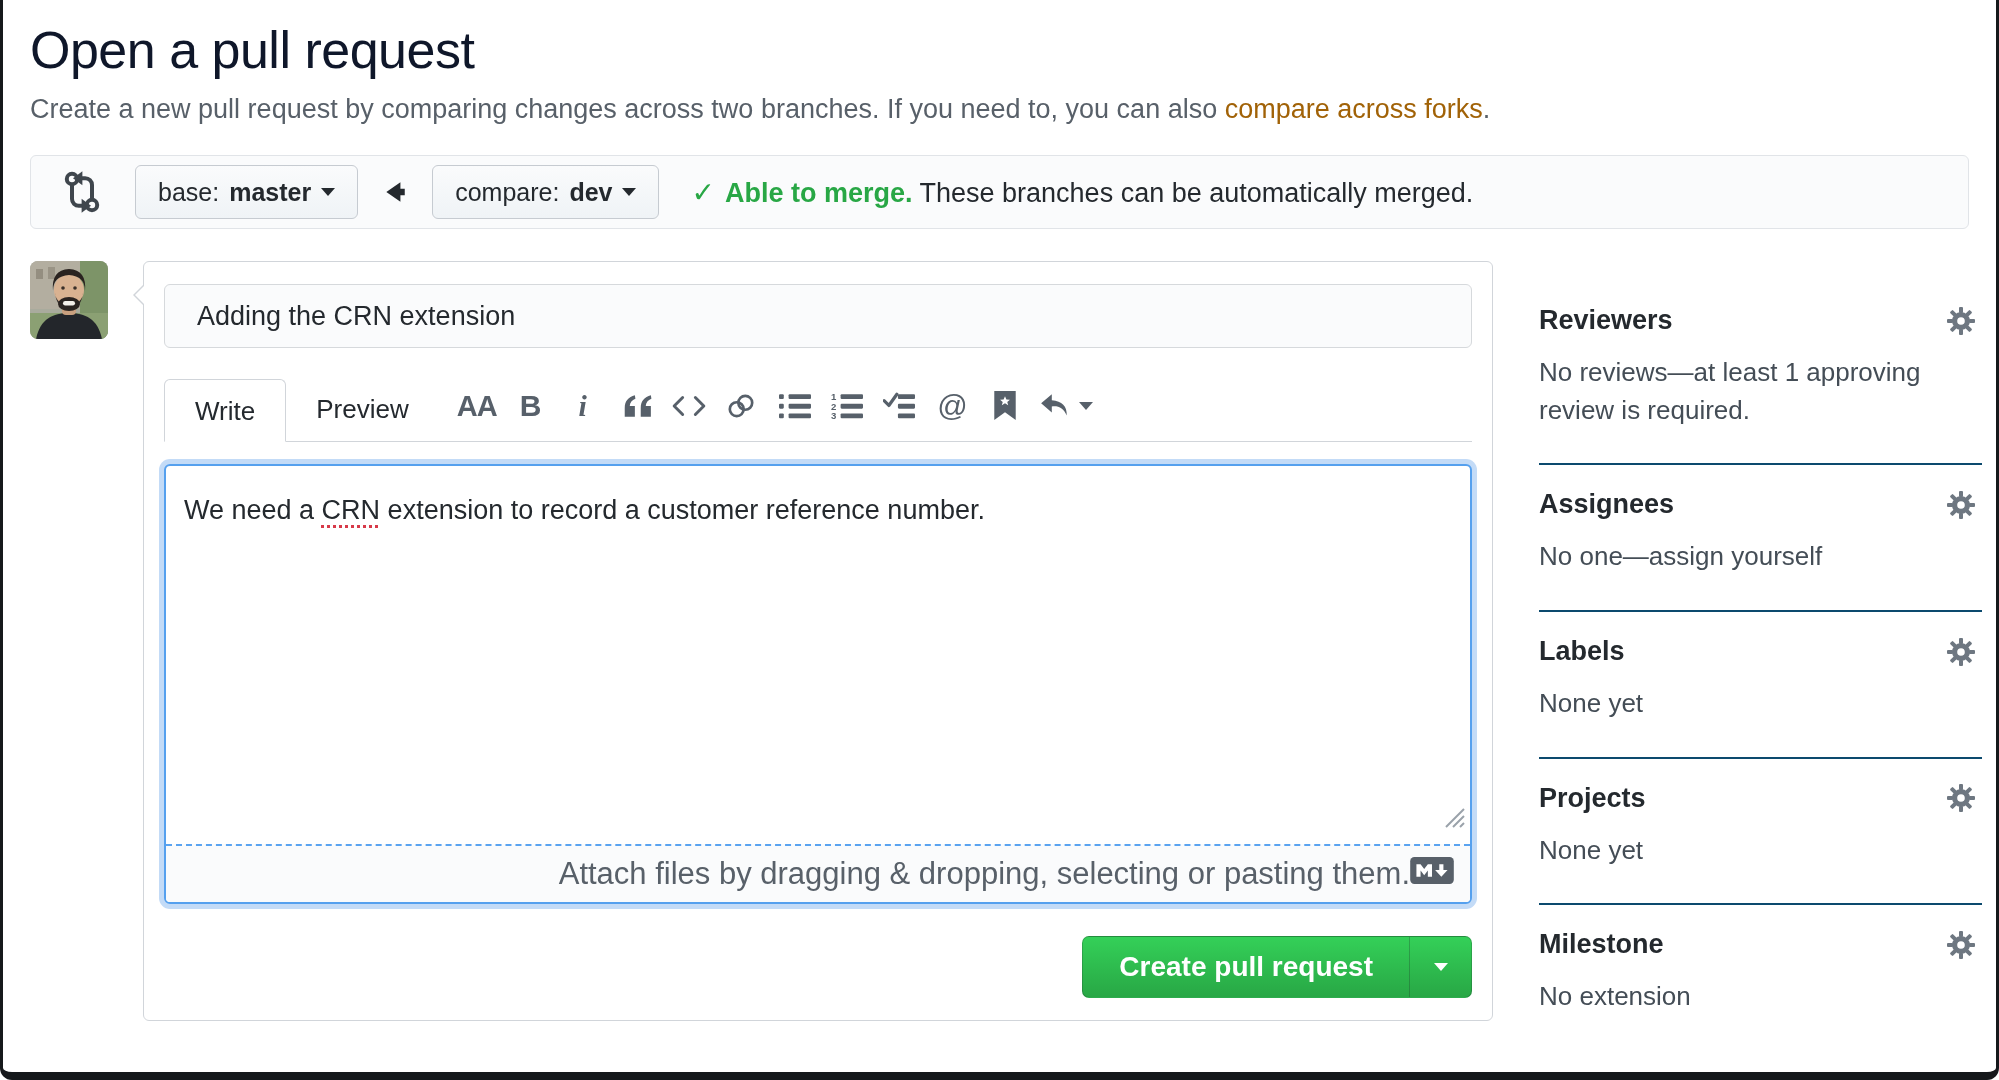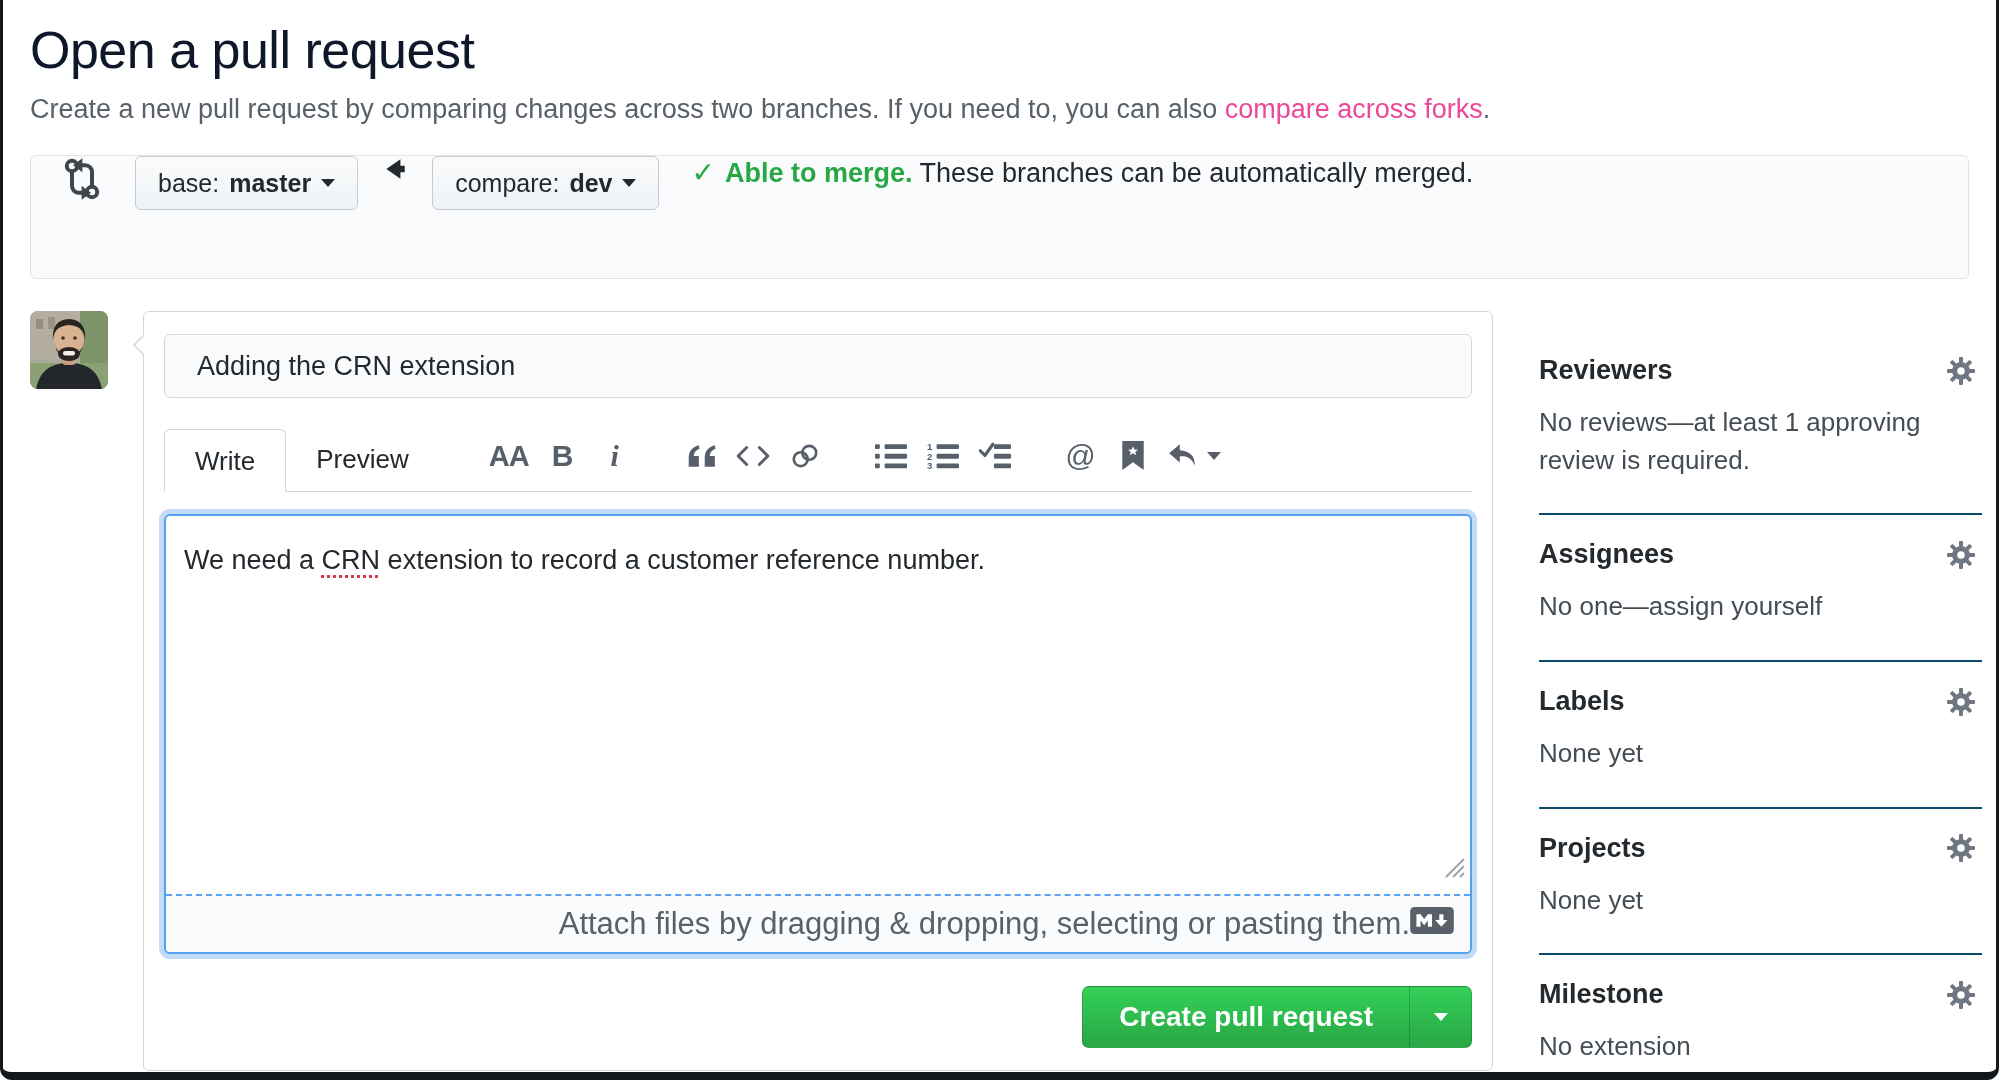--- a/index.html
+++ b/index.html
@@ -13,26 +13,26 @@
     width:1999px; height:1080px;
     border-left:3px solid #15181b; border-right:3px solid #15181b; border-bottom:8px solid #15181b;
     border-radius:0 0 12px 12px;
     overflow:hidden; background:#fff;
   }
   .page{ padding:16px 27px 0 27px; }
 
   
   .page-title{ font-size:52px; font-weight:400; color:#0f172a; margin:4px 0 14px 0; letter-spacing:-0.5px;}
   .page-subtitle{ font-size:27px; color:#586069; margin-bottom:30px; }
-  .page-subtitle a{ color:#ec4899; text-decoration:none; cursor:pointer; }
+  .page-subtitle a{ color:#a16207; text-decoration:none; cursor:pointer; }
 
   
   .branch-bar{
-    height:124px; background:#fafbfc; border:1px solid #e1e4e8; border-radius:6px;
-    display:flex; padding:0 30px; margin-bottom:32px;
+    height:74px; background:#fafbfc; border:1px solid #e1e4e8; border-radius:6px;
+    display:flex; align-items:center; padding:0 30px; margin-bottom:32px;
   }
   .branch-bar .cmp-icon{ display:inline-flex; margin-right:32px; }
   .branch-btn{
     height:54px; display:inline-flex; align-items:center; gap:10px;
     background:linear-gradient(180deg,#fafbfc,#eff3f6); border:1px solid #c6cbd1;
     border-radius:6px; padding:0 22px; font-size:25px; color:#24292e; cursor:pointer;
   }
   .branch-btn b{ font-weight:700; }
   .caret-down{ width:0;height:0;border-left:7px solid transparent;border-right:7px solid transparent;border-top:8px solid currentColor; display:inline-block; }
   .arrow-left{ margin:0 24px; display:inline-flex; }
@@ -63,21 +63,21 @@
 
   
   .tabnav{ display:flex; justify-content:flex-start; align-items:flex-end; border-bottom:1px solid #d1d5da; height:64px; }
   .tabs{ display:flex; align-items:flex-end; height:100%; }
   .tab{ font-size:26px; color:#24292e; padding:0 30px; height:63px; line-height:63px; cursor:pointer; background:none; border:none; font-family:inherit;}
   .tab.active{
     background:#fff; border:1px solid #d1d5da; border-bottom:1px solid #fff;
     border-radius:6px 6px 0 0; margin-bottom:-1px;
   }
   .toolbar{ display:flex; align-items:center; padding-bottom:14px; }
-  .tb-group{ display:flex; align-items:center; margin-left:50px; }
+  .tb-group{ display:flex; align-items:center; margin-left:18px; }
   .tb-btn{
     background:none; border:none; cursor:pointer; color:#57606a;
     display:inline-flex; align-items:center; justify-content:center;
     min-width:36px; height:42px; margin-left:16px; font-family:inherit;
   }
   .tb-btn:first-child{ margin-left:0; }
   .g-textsize{ font-size:29px; font-weight:700; letter-spacing:-1px;}
   .g-bold{ font-size:30px; font-weight:700; }
   .g-italic{ font-size:30px; font-weight:700; font-style:italic; font-family:"Liberation Serif","DejaVu Serif",serif; }
   .g-mention{ font-size:30px; font-weight:400; }

